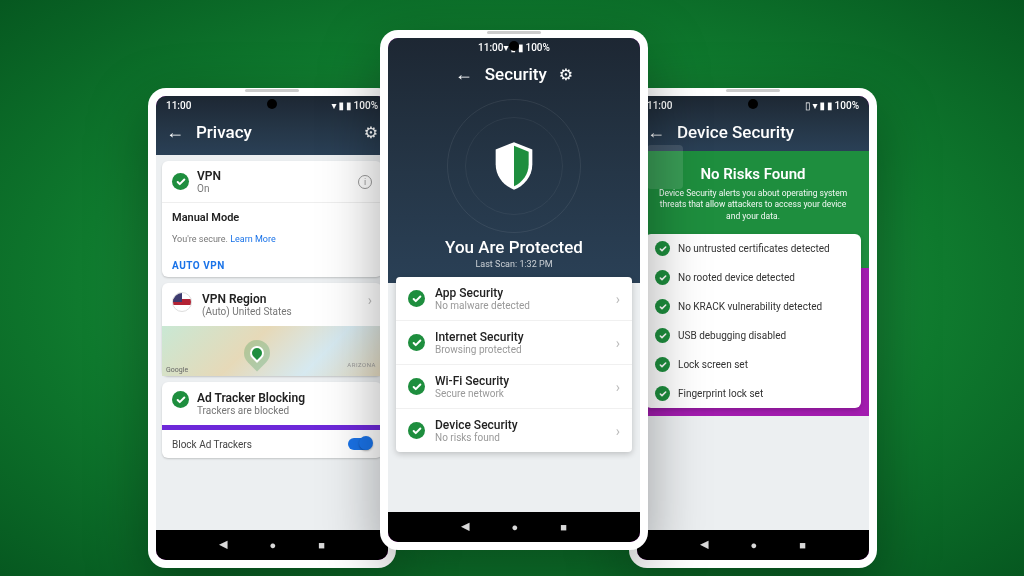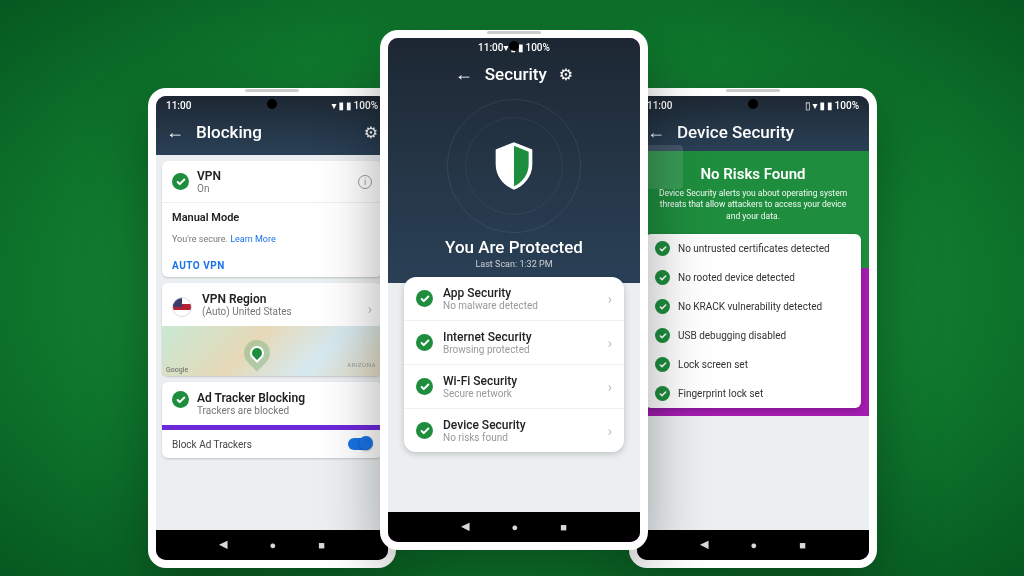--- a/index.html
+++ b/index.html
@@ -37,21 +37,21 @@
 .info-i{width:14px;height:14px;border:1px solid #999;border-radius:50%;display:flex;align-items:center;justify-content:center;font-size:9px;color:#999}
 .manual{padding:8px 10px 10px}
 .manual-t{font-weight:600;font-size:11px;color:#222}
 .manual-s{font-size:9px;color:#777;margin-top:10px}
 .manual-s a{color:#1a73e8;text-decoration:none}
 .toggle{margin:8px auto 0;width:140px;height:28px;border:2px solid #1e8e3e;border-radius:16px;display:flex;overflow:hidden;cursor:pointer}
 .toggle div{flex:1;display:flex;align-items:center;justify-content:center;font-size:10px;font-weight:700}
 .toggle .off{background:#1e8e3e;color:#fff}
 .toggle .on{background:#fff;color:#1e8e3e}
 .auto-vpn{padding:6px 10px;color:#1a73e8;font-size:10px;font-weight:700;letter-spacing:.5px}
-.region{display:flex;align-items:flex-end;padding:9px 10px;gap:10px}
+.region{display:flex;align-items:flex-start;padding:9px 10px;gap:10px}
 .flag{width:20px;height:20px;border-radius:50%;background:linear-gradient(#fff 33%,#b22234 33% 66%,#fff 66%);border:1px solid #ddd;position:relative;overflow:hidden}
 .flag::before{content:'';position:absolute;top:0;left:0;width:50%;height:50%;background:#3c3b6e}
 .rtxt{flex:1}
 .chev{color:#bbb;font-size:14px}
 .map{height:50px;background:linear-gradient(135deg,#c9e8d4 0%,#e6d9b8 40%,#d6e9f0 70%,#e8dcc0 100%);position:relative;font-size:7px;color:#888}
 .map::after{content:'';position:absolute;left:40%;top:40%;width:10px;height:10px;background:#1e8e3e;border:2px solid #fff;border-radius:50% 50% 50% 0;transform:rotate(-45deg);box-shadow:0 0 0 6px rgba(30,142,62,.25)}
 .map-google{position:absolute;bottom:2px;left:4px;font-size:7px;color:#666}
 .map-az{position:absolute;bottom:8px;right:6px;font-size:6px;color:#999;letter-spacing:.5px}
 .adrow{display:flex;align-items:flex-start;padding:9px 10px;gap:8px}
 .block-row{display:flex;align-items:center;justify-content:space-between;padding:8px 10px;border-top:5px solid #6d28d9;font-size:10px;color:#444}
@@ -59,21 +59,21 @@
 .switch::after{content:'';position:absolute;right:-1px;top:-2px;width:14px;height:14px;background:#1a73e8;border-radius:50%;box-shadow:0 1px 2px rgba(0,0,0,.3)}
 
 
 .center .dark-top{display:flex;flex-direction:column;align-items:center;position:relative}
 .shield-ring{width:150px;height:150px;border-radius:50%;display:flex;align-items:center;justify-content:center;margin-top:-2px;position:relative}
 .shield-ring::before{content:'';position:absolute;inset:8px;border:1px solid rgba(255,255,255,.08);border-radius:50%}
 .shield-ring::after{content:'';position:absolute;inset:26px;border:1px solid rgba(255,255,255,.06);border-radius:50%}
 .shield{width:44px;height:52px;position:relative;z-index:2}
 .protected{color:#fff;font-size:17px;font-weight:500;margin-top:-4px}
 .lastscan{color:rgba(255,255,255,.75);font-size:9px;margin:2px 0 14px}
-.sec-card{background:#fff;margin:-6px 16px 8px;border-radius:12px;box-shadow:0 2px 6px rgba(0,0,0,.2);position:relative;z-index:3}
+.sec-card{background:#fff;margin:-6px 8px 8px;border-radius:4px;box-shadow:0 2px 6px rgba(0,0,0,.2);position:relative;z-index:3}
 .sec-row{display:flex;align-items:center;padding:9px 12px;gap:10px;border-bottom:1px solid #f0f0f0;cursor:pointer}
 .sec-row:last-child{border-bottom:none}
 .stxt{flex:1}
 .stitle{font-size:12px;color:#222;font-weight:500}
 .ssub{font-size:10px;color:#999}
 
 
 .right .dark-top{padding-bottom:0}
 .green-banner{background:#1e8e3e;color:#fff;padding:14px 14px 46px;text-align:center;position:relative}
 .green-banner::before{content:'';position:absolute;left:10px;top:-6px;width:36px;height:44px;background:rgba(255,255,255,.12);border-radius:4px}
@@ -96,21 +96,21 @@
         <span>11:00</span>
         <span class="sb-right">
           <span>▾</span>
           <span>▮</span>
           <span>▮</span>
           <span>100%</span>
         </span>
       </div>
       <div class="header">
         <span class="back-arrow">←</span>
-        <span class="header-title">Blocking</span>
+        <span class="header-title">Privacy</span>
         <span class="gear">⚙</span>
       </div>
     </div>
     <div class="left-content">
       <div class="card">
         <div class="vpn-row">
           <span class="chk">
               <svg class="check" viewBox="0 0 12 12">
                 <path d="M2 6l2.5 2.5L10 3"></path>
               </svg>

